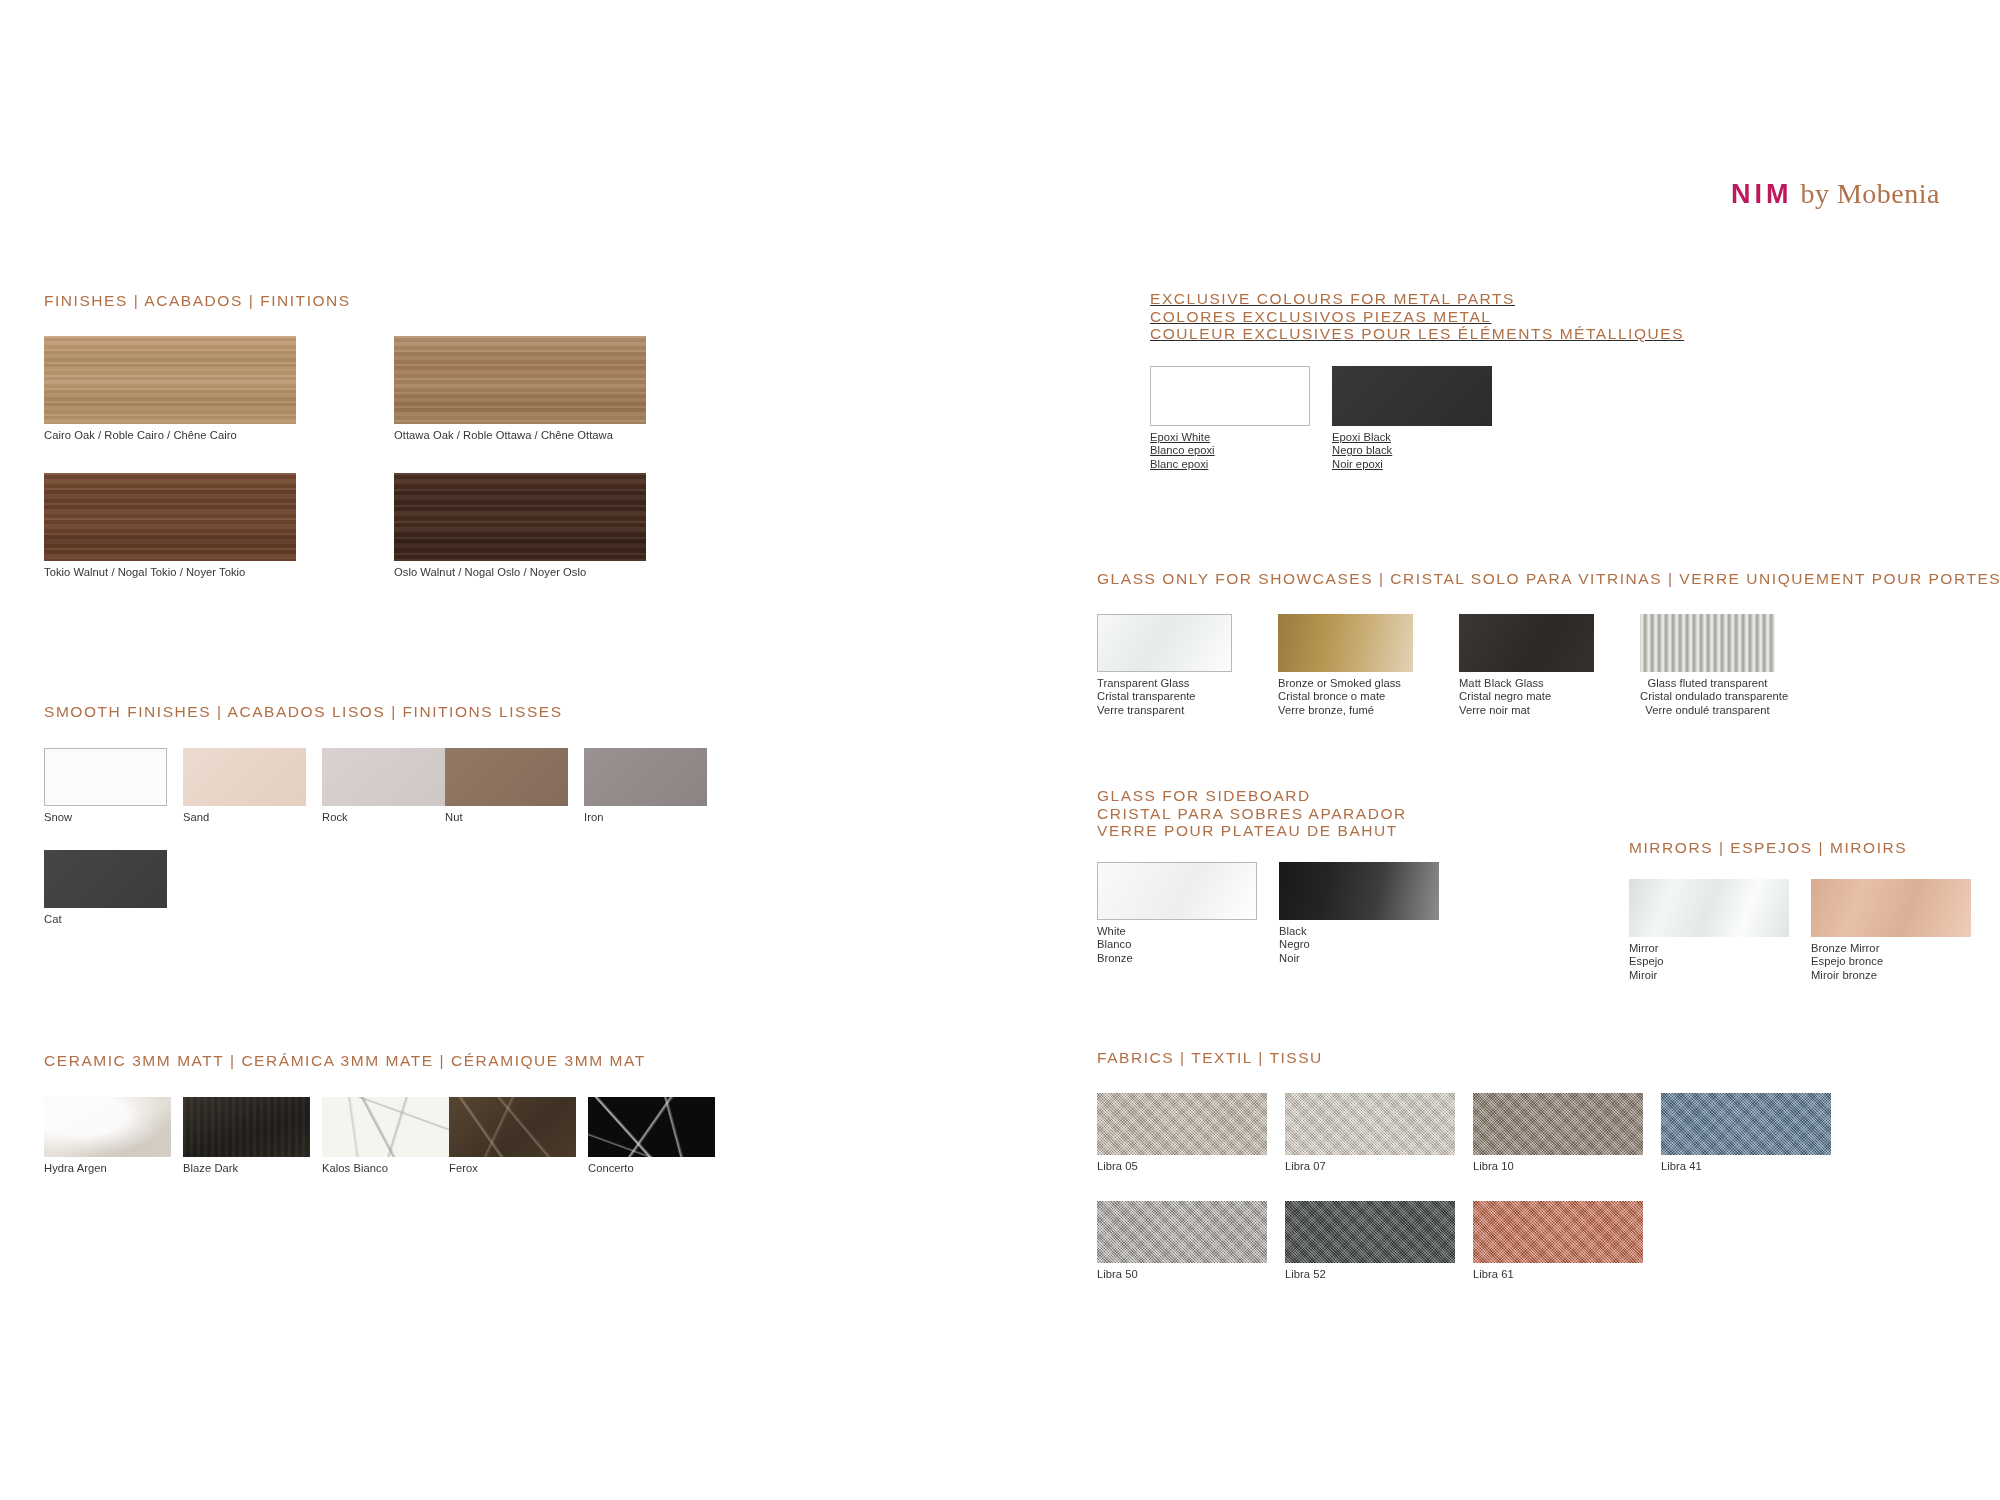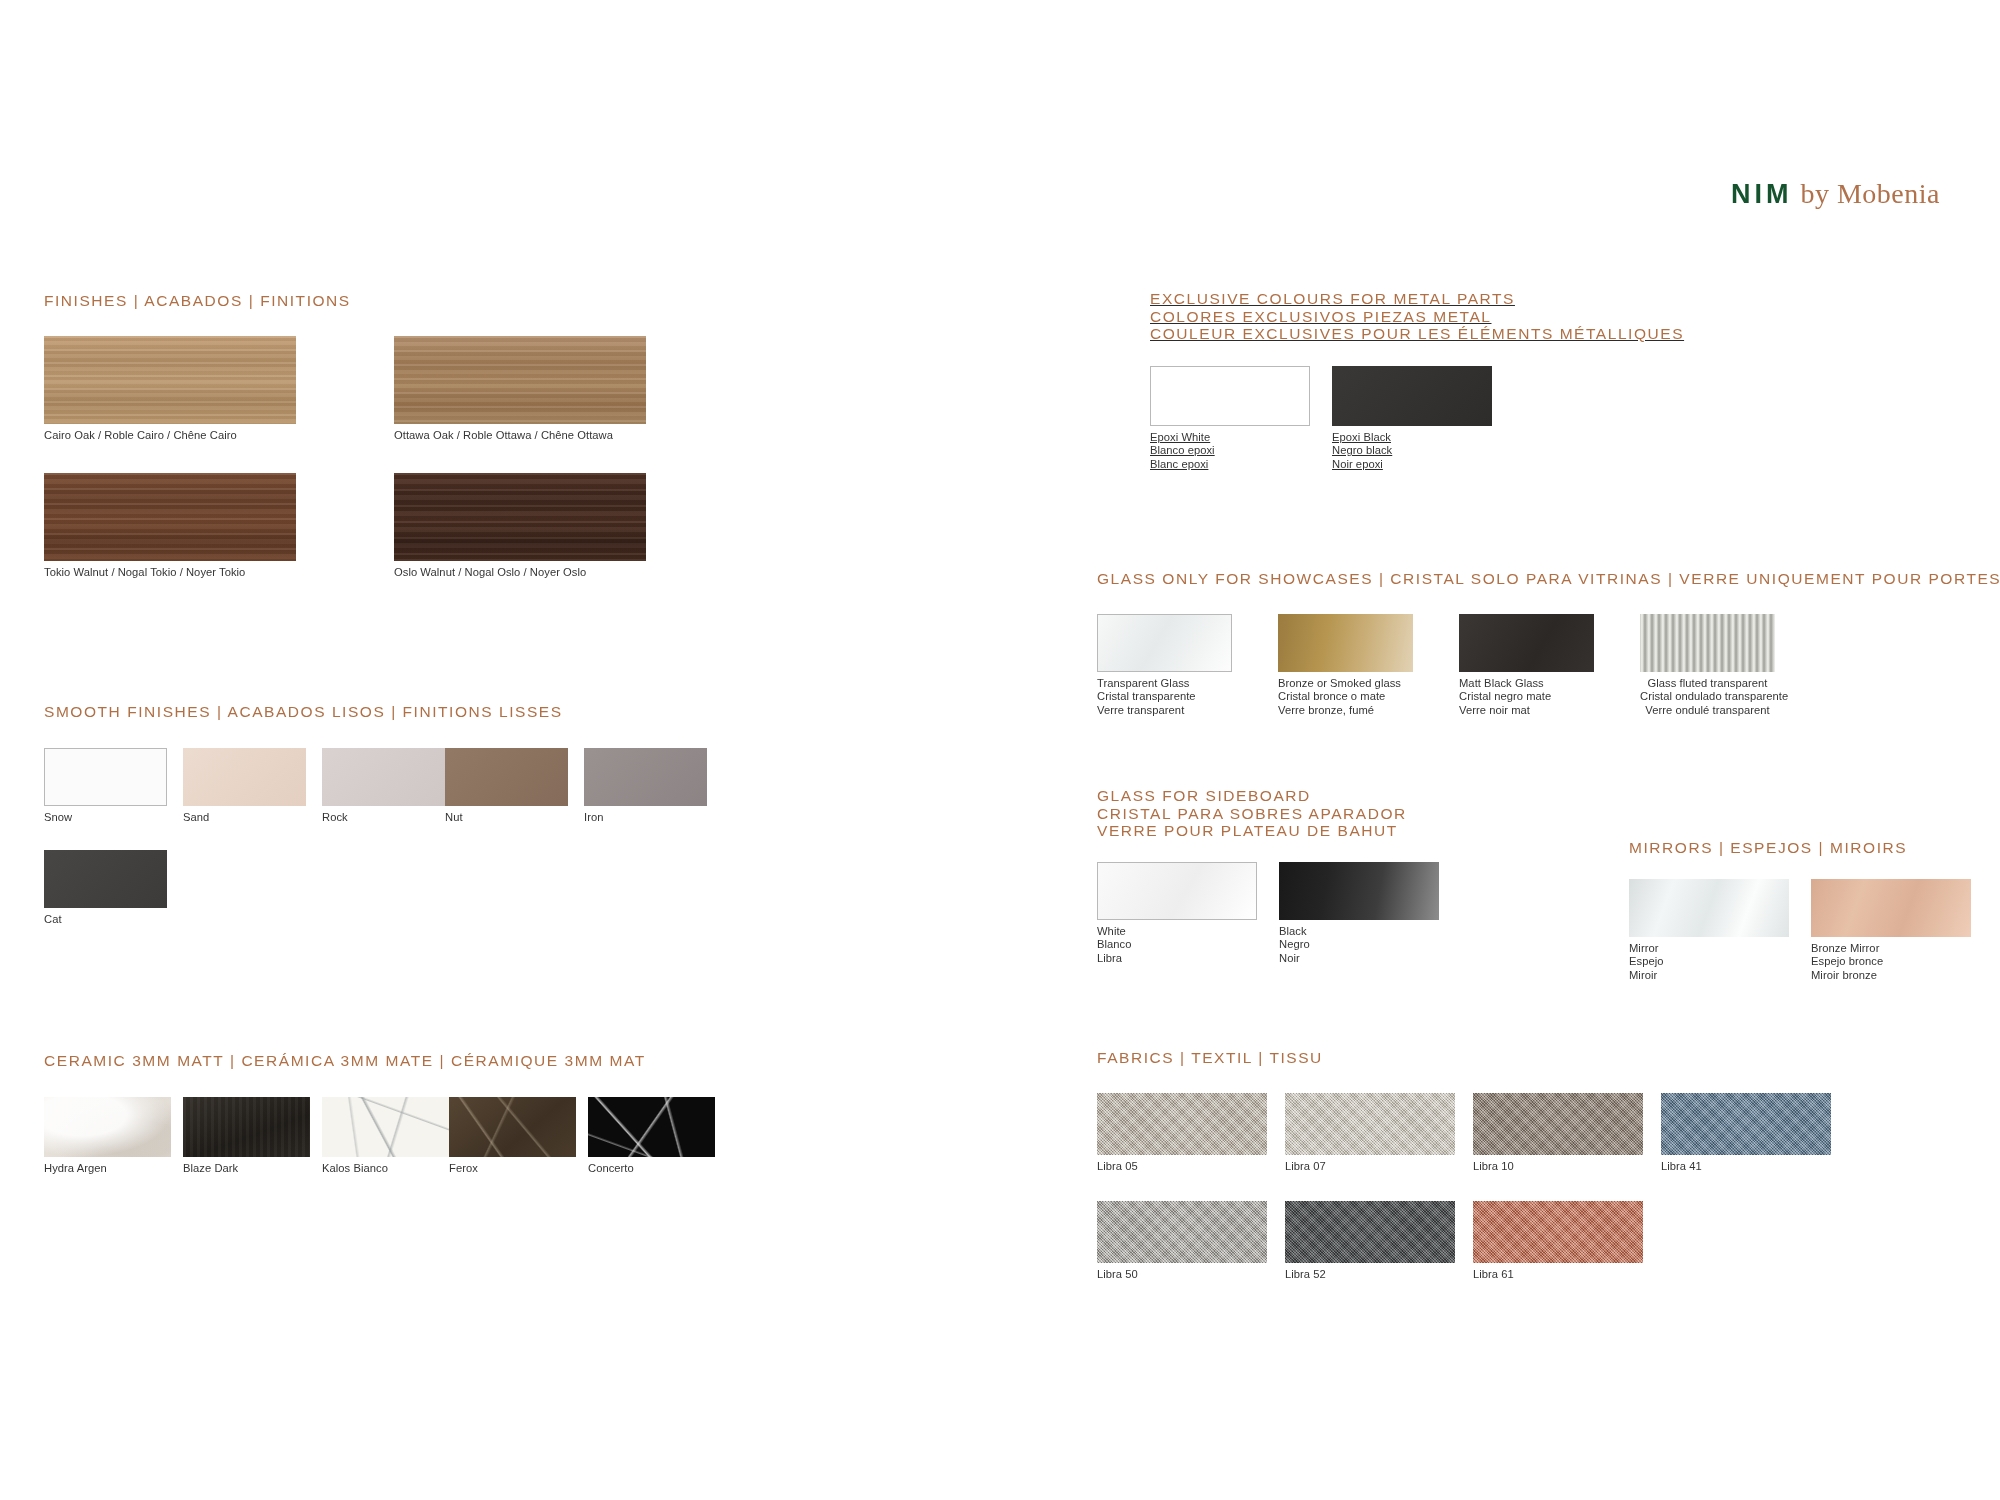--- a/index.html
+++ b/index.html
@@ -12,21 +12,21 @@
   .page{position:absolute;inset:0;}
 
   
   .brand{
     position:absolute;right:60px;top:178px;
     font-size:27px;letter-spacing:.5px;white-space:nowrap;
     color:#a8663f;
   }
   .brand .nim{
     font-family:"Liberation Sans", sans-serif;
-    font-weight:700;letter-spacing:4px;font-size:27px;color:#14532d;
+    font-weight:700;letter-spacing:4px;font-size:27px;color:#be185d;
   }
   .brand .by{
     font-family:"Liberation Serif", serif;
     font-weight:400;font-size:28px;letter-spacing:.5px;color:#b0714b;
   }
 
   .section{position:absolute;}
 
   .sec-title{
     color:#b06f45;font-size:15.5px;letter-spacing:1.55px;
@@ -270,21 +270,21 @@
       <div>GLASS FOR SIDEBOARD</div>
       <div>CRISTAL PARA SOBRES APARADOR</div>
       <div>VERRE POUR PLATEAU DE BAHUT</div>
     </div>
     <div class="grid sideboard-grid" style="margin-top:22px;">
       <div class="cell">
         <div class="swatch sw bordered" style="background:linear-gradient(120deg,#fafafa,#eeeeee 55%,#ffffff);"></div>
         <div class="cap">
           <span class="l">White</span>
           <span class="l">Blanco</span>
-          <span class="l">Libra</span>
+          <span class="l">Bronze</span>
         </div>
       </div>
       <div class="cell" style="margin-right:0;">
         <div class="swatch sw" style="background:linear-gradient(100deg,#191919 0%,#242424 30%,#3d3d3d 62%,#8d8d8d 100%);"></div>
         <div class="cap">
           <span class="l">Black</span>
           <span class="l">Negro</span>
           <span class="l">Noir</span>
         </div>
       </div>

